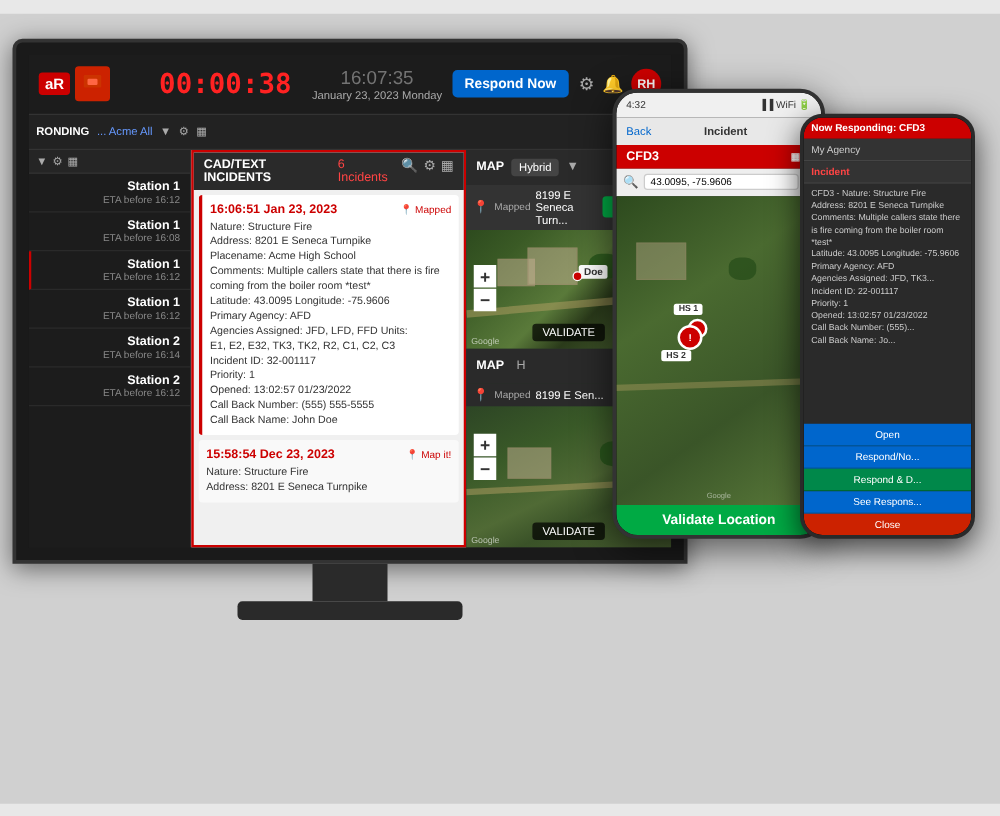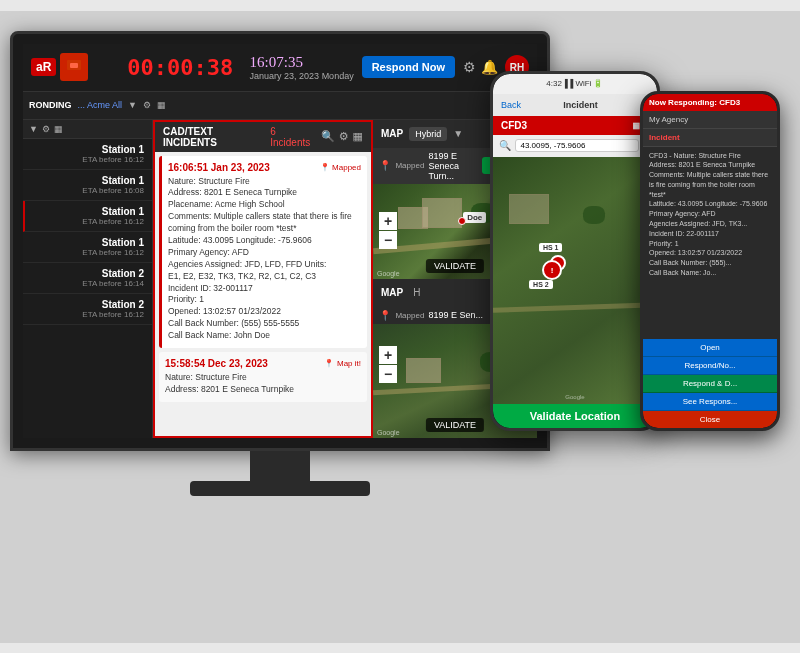--- a/index.html
+++ b/index.html
@@ -110,24 +110,24 @@
     .timer-red {
       color: #ff2222;
       font-size: 22px;
       font-weight: bold;
       font-family: monospace;
       flex: 1;
       text-align: center;
     }
 
     .time-display {
-      color: #f0abfc;
+      color: #737373;
       font-size: 15px;
-      font-family: Liberation Serif, serif;
-      text-align: left;
+      font-family: Liberation Sans, sans-serif;
+      text-align: center;
     }
 
     .time-date {
       color: #aaa;
       font-size: 9px;
     }
 
     .respond-btn {
       background: #0066cc;
       color: white;
@@ -245,21 +245,20 @@
       flex-direction: column;
       border: 2px solid #cc0000;
     }
 
     .incidents-header {
       background: #2a2a2a;
       color: white;
       padding: 4px 8px;
       font-size: 10px;
       display: flex;
-      align-items: center;
       gap: 4px;
     }
 
     .incidents-title {
       font-weight: bold;
       font-size: 10px;
     }
 
     .incidents-count {
       color: #ff4444;
@@ -454,21 +453,21 @@
       overflow: hidden;
       display: flex;
       flex-direction: column;
     }
 
     .phone-status-bar {
       background: #f0f0f0;
       height: 20px;
       display: flex;
       align-items: center;
-      justify-content: center;
+      justify-content: space-between;
       padding: 0 8px;
       font-size: 8px;
       color: #333;
     }
 
     .phone-nav-bar {
       background: #e8e8e8;
       height: 22px;
       display: flex;
       align-items: center;

